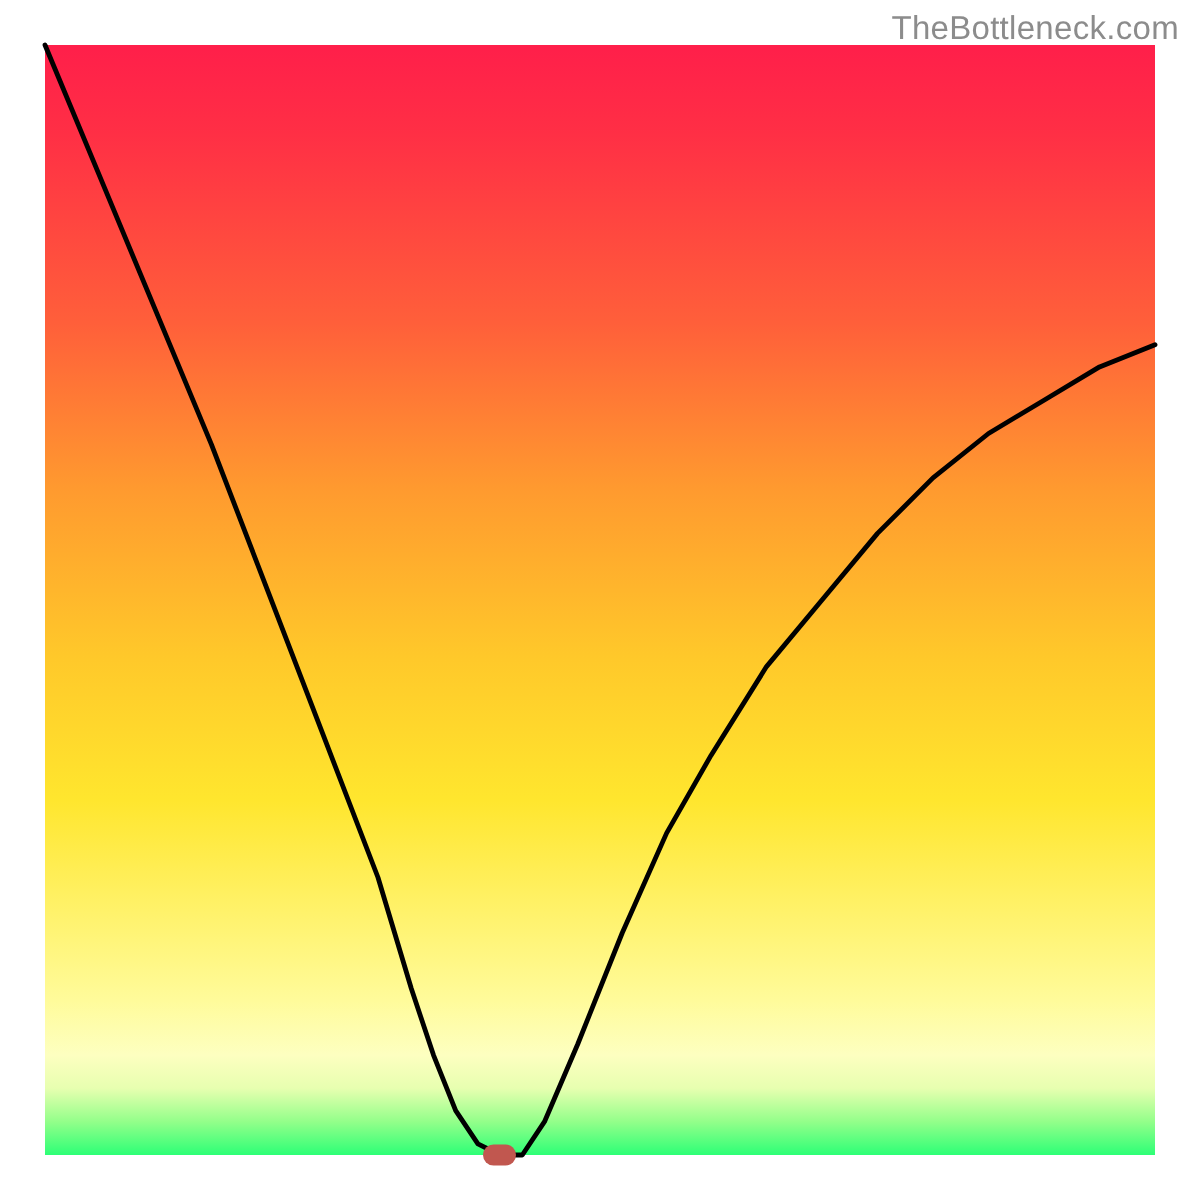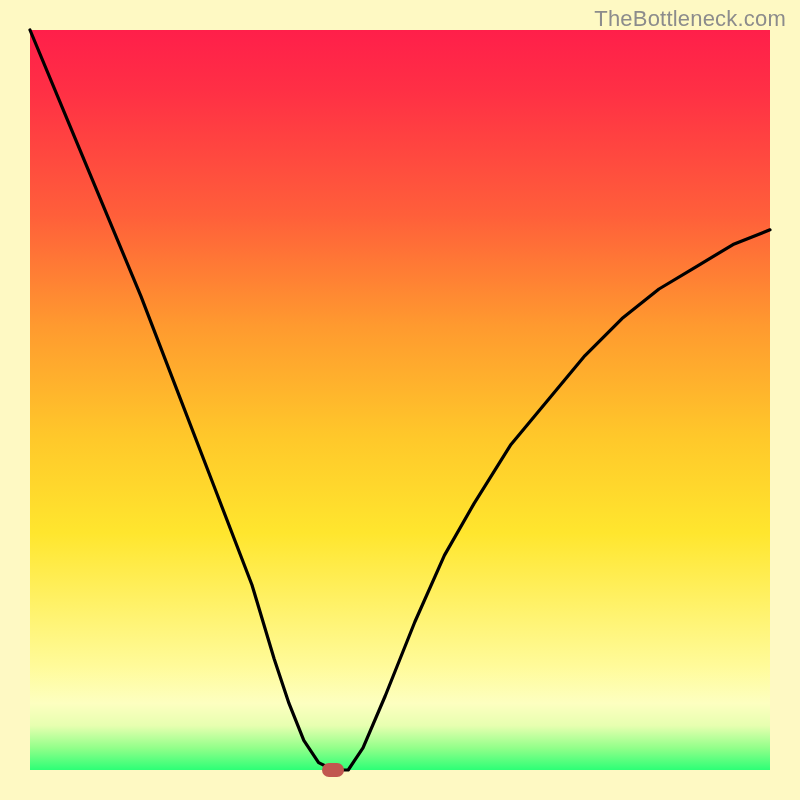--- a/index.html
+++ b/index.html
@@ -10,21 +10,21 @@
     background: #000;
     overflow: hidden;
     font-family: Arial, Helvetica, sans-serif;
   }
   .frame {
     position: absolute;
     left: 0;
     top: 0;
     width: 800px;
     height: 800px;
-    background: #fef9c3;
+    background: #ffffff;
   }
   .plot {
     position: absolute;
     left: 30px;
     top: 30px;
     width: 740px;
     height: 740px;
     
     background: linear-gradient(to bottom,
       #ff1f4a 0%,

